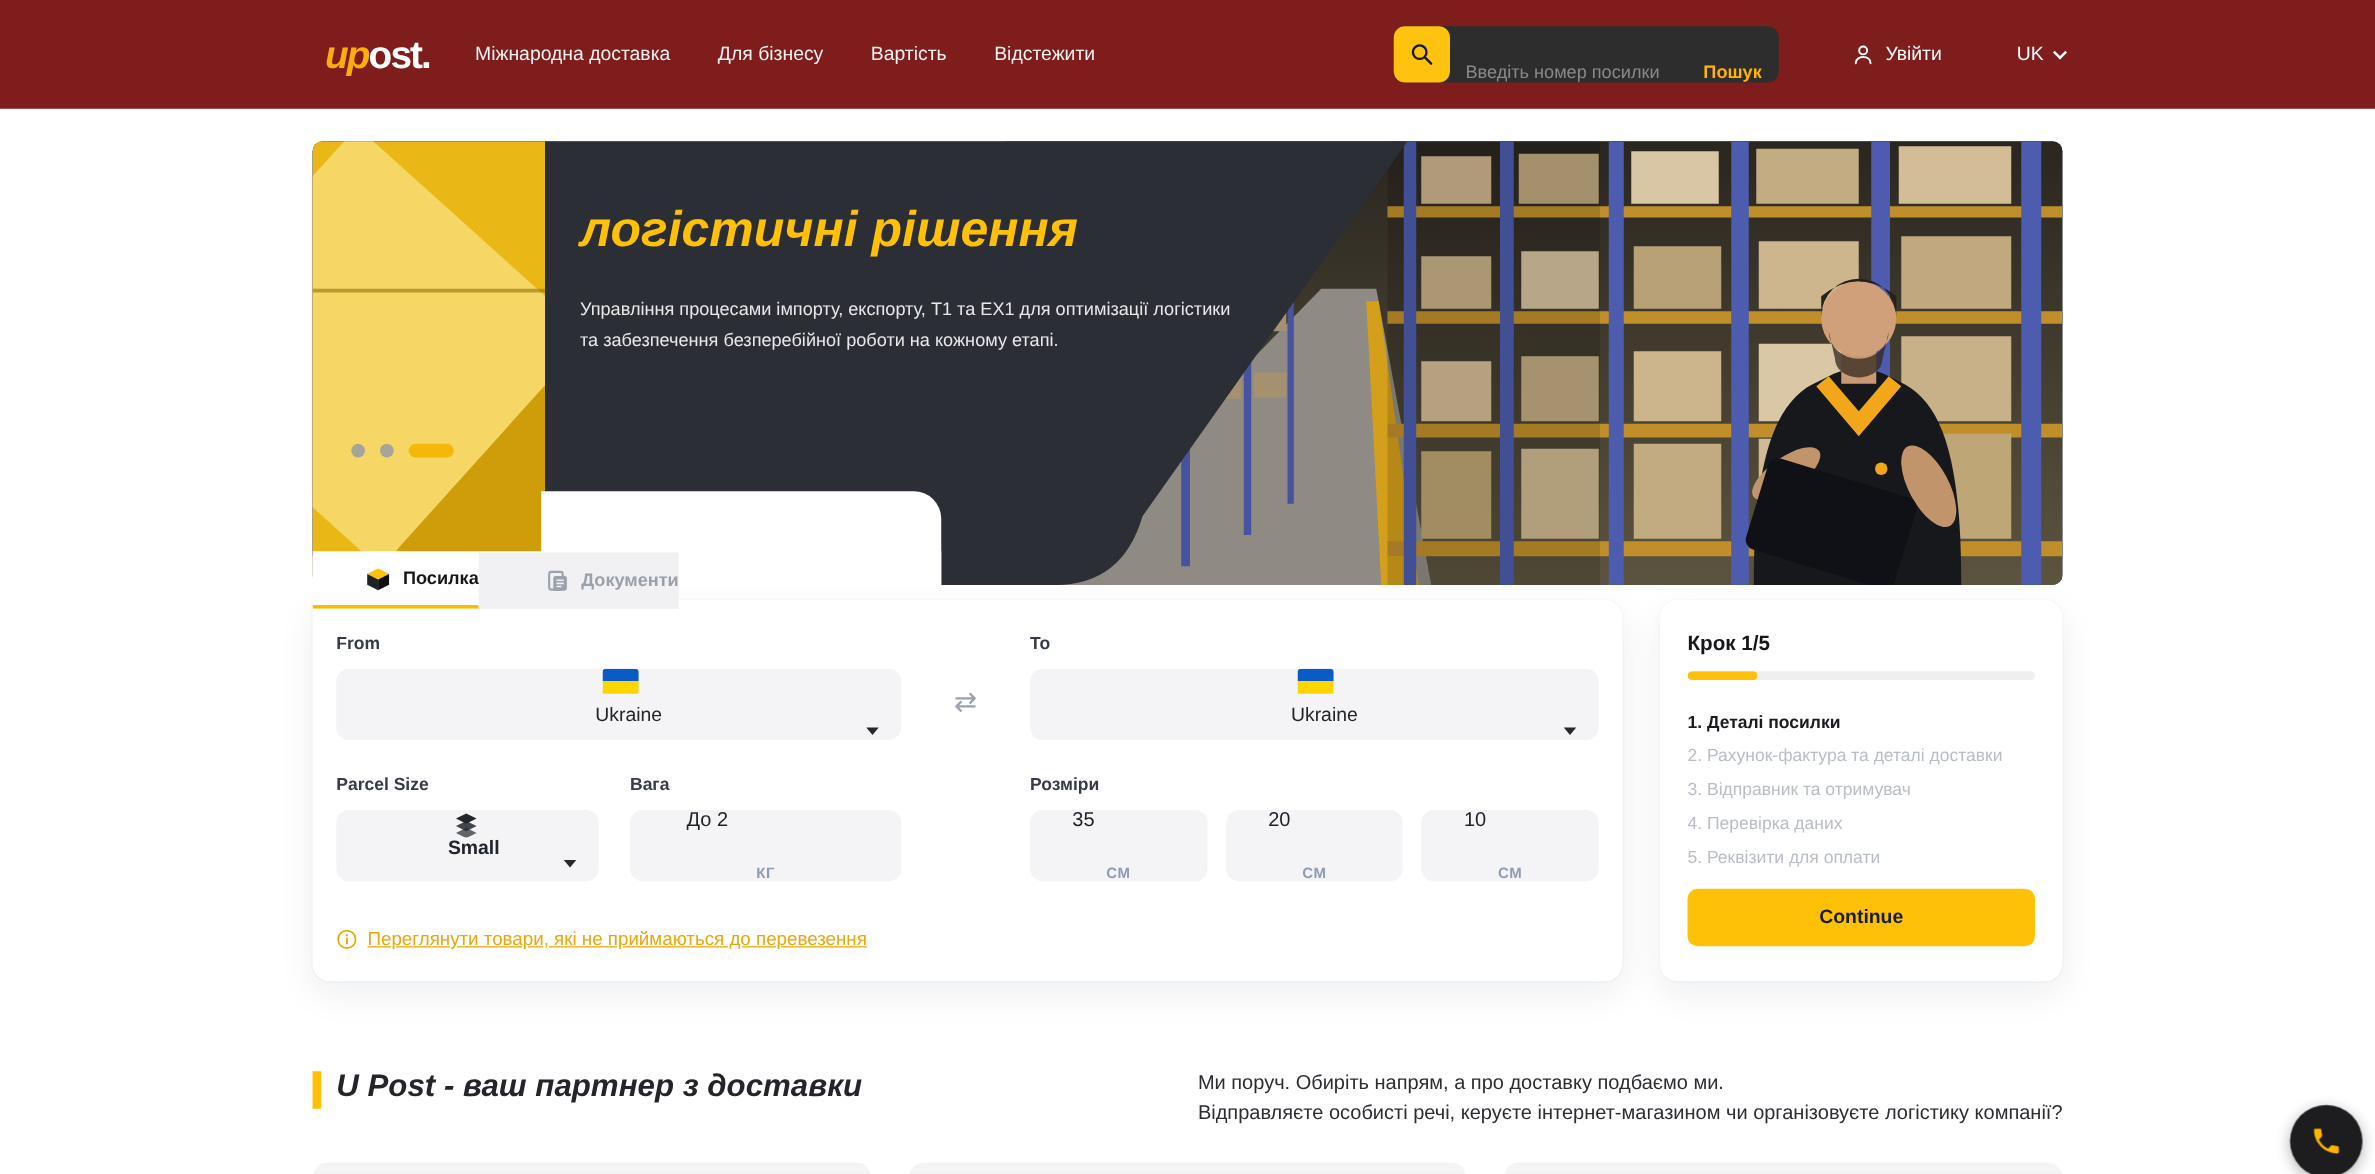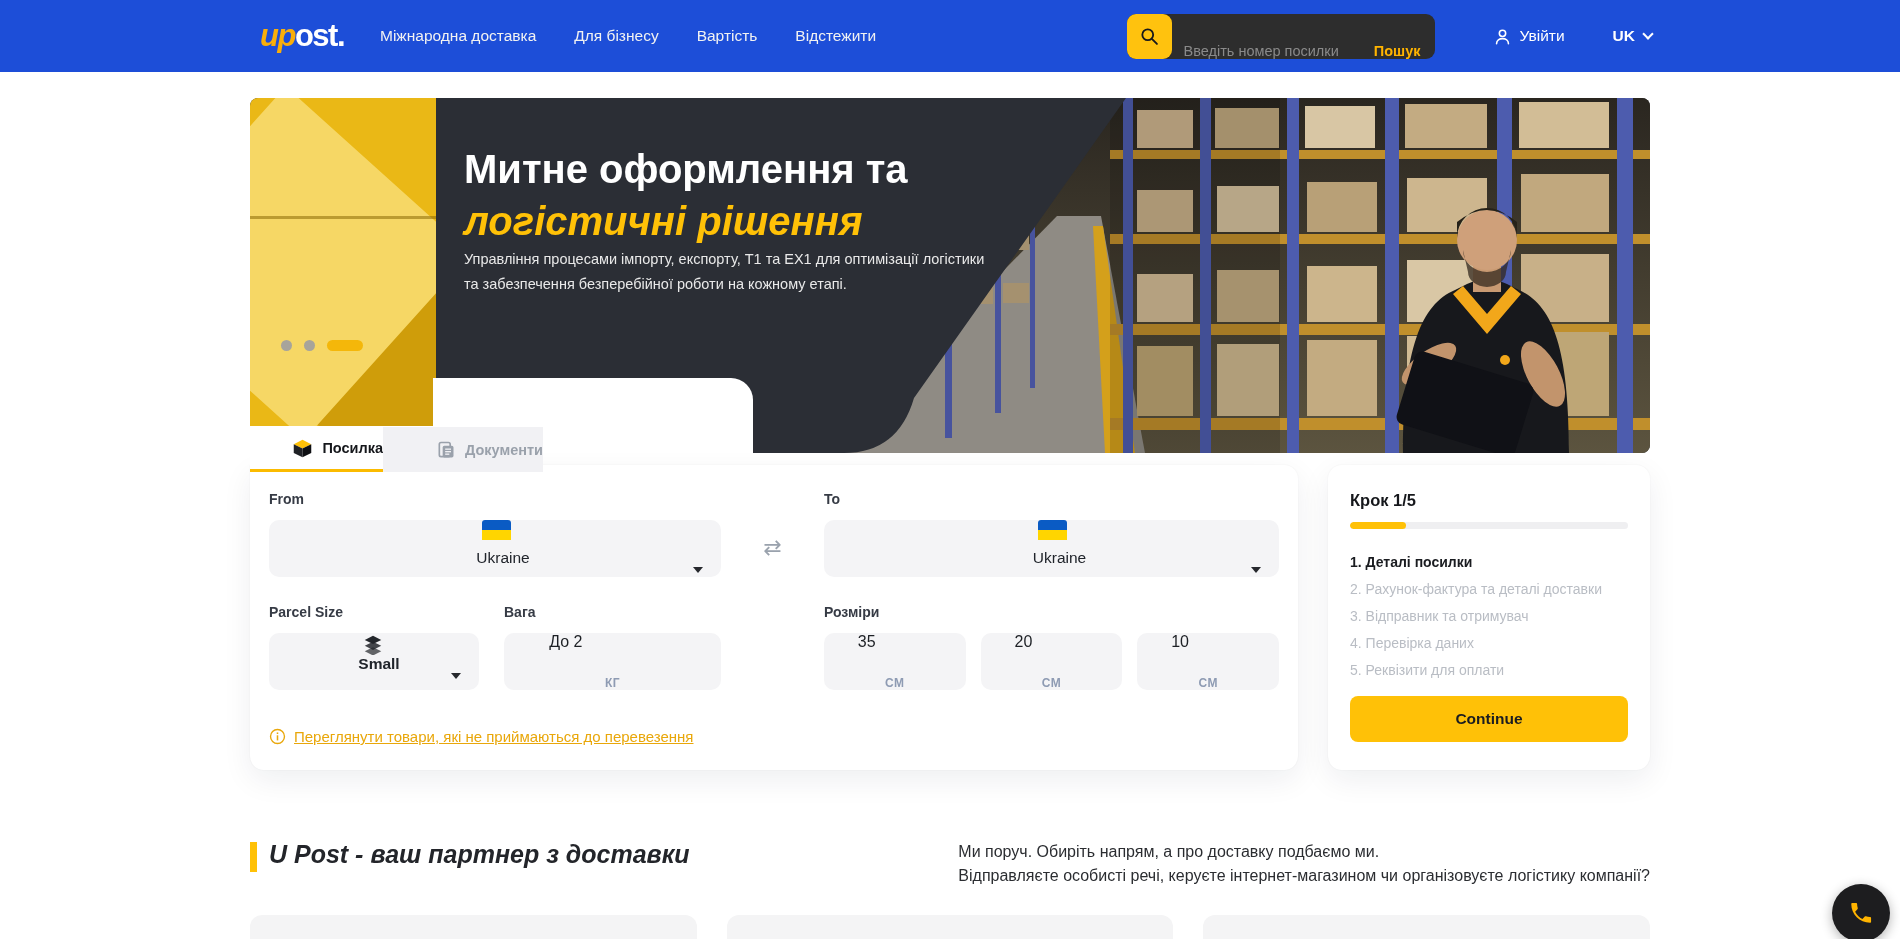--- a/index.html
+++ b/index.html
@@ -7,21 +7,21 @@
   body {
     background:#ffffff;
     font-family:"Liberation Sans", sans-serif;
     overflow:hidden;
     position:relative;
   }
   .container { width:1400px; margin:0 auto; }
 
   
   .header {
-    height:72px; background:#1d4ed8;
+    height:87px; background:#7f1d1d;
     display:flex; align-items:center;
     padding:0 248px 0 260px;
   }
   .logo { font-size:31px; font-weight:800; letter-spacing:-1.5px; cursor:pointer; }
   .logo .lp { color:#F9AE0B; font-style:italic; }
   .logo .ls { color:#ffffff; }
   .main-nav { display:flex; gap:38px; margin-left:36px; }
   .nav-item { color:#f2f2f2; font-size:15.5px; cursor:pointer; white-space:nowrap; }
   .search-bar {
     margin-left:auto; width:308px; height:45px;
@@ -34,21 +34,21 @@
     display:flex; align-items:center; justify-content:center; cursor:pointer;
   }
   .search-bar input {
     flex:1; min-width:0; background:transparent; border:none; outline:none;
     color:#dddddd; font-size:14.5px; padding:0 10px 0 12px;
     font-family:"Liberation Sans", sans-serif;
   }
   .search-bar input::placeholder { color:#8a8a8a; }
   .search-submit { color:#FFB400; font-size:14.5px; font-weight:700; padding:0 14px 0 2px; cursor:pointer; white-space:nowrap; }
   .login { display:flex; align-items:center; gap:8px; color:#ffffff; font-size:15.5px; margin-left:58px; cursor:pointer; white-space:nowrap; }
-  .lang { display:flex; align-items:center; gap:9px; color:#ffffff; font-size:15.5px; margin-left:48px; cursor:pointer;font-weight:bold; }
+  .lang { display:flex; align-items:center; gap:9px; color:#ffffff; font-size:15.5px; margin-left:60px; cursor:pointer; }
   .chev { width:8px; height:8px; border-right:2px solid #fff; border-bottom:2px solid #fff; transform:rotate(45deg); margin-top:-4px; }
 
   
   .banner-wrap { position:relative; width:1400px; margin:26px auto 0; }
   .banner { position:relative; width:1400px; height:355px; border-radius:8px; overflow:hidden; background:#2b2e35; }
 
   .yellow-left { position:absolute; left:0; top:0; width:186px; height:355px; background:#eab816; overflow:hidden; z-index:1; }
   .env-light { position:absolute; left:-80px; top:40px; width:250px; height:250px; background:#f6d765; transform:rotate(42deg); border-radius:14px; }
   .env-dark  { position:absolute; left:60px; top:170px; width:240px; height:220px; background:#cf9d0a; transform:rotate(42deg); }
   .env-line  { position:absolute; left:-10px; top:118px; width:200px; height:3px; background:#8a6a05; transform:rotate(0deg); opacity:.55; }
@@ -57,21 +57,21 @@
   .hero-photo svg { width:100%; height:100%; display:block; }
 
   .dark-panel {
     position:absolute; left:186px; top:0; width:690px; height:355px;
     background:#2b2e35; z-index:2;
     clip-path:path('M0 0 H690 L478 300 Q462 355 408 355 H0 Z');
     padding:45px 0 0 28px; color:#fff;
   }
   .hero-title { font-size:40px; font-weight:700; line-height:52px; color:#ffffff; white-space:nowrap; }
   .hero-title-accent { font-size:40px; font-weight:700; font-style:italic; line-height:52px; color:#FFC107; white-space:nowrap; }
-  .hero-desc { font-size:14.5px; line-height:25px; color:#e9e9e9; }
+  .hero-desc { margin-top:26px; font-size:14.5px; line-height:25px; color:#e9e9e9; }
   .hero-desc div { white-space:nowrap; }
 
   .carousel-dots { position:absolute; left:31px; top:242px; display:flex; align-items:center; gap:12px; z-index:3; }
   .dot { width:11px; height:11px; border-radius:50%; background:#a7a49b; cursor:pointer; }
   .dot-active { width:36px; height:11px; border-radius:6px; background:#f4b70a; cursor:pointer; }
 
   .notch-high { position:absolute; left:183px; bottom:0; width:320px; height:75px; background:#ffffff; border-top-right-radius:22px; z-index:3; }
   .notch-low  { position:absolute; left:0; bottom:0; width:503px; height:27px; background:#ffffff; z-index:3; }
 
   
@@ -277,21 +277,20 @@
           <path d="M658,188 L682,216 L706,188 L716,196 L682,236 L648,196 Z" fill="#f2a71a"></path>
           <ellipse cx="738" cy="276" rx="16" ry="36" fill="#c2946c" transform="rotate(-28 738 276)"></ellipse>
           <ellipse cx="624" cy="266" rx="13" ry="32" fill="#c2946c" transform="rotate(55 624 266)"></ellipse>
           <rect x="598" y="268" width="124" height="76" rx="8" transform="rotate(17 660 306)" fill="#101116"></rect>
           <circle cx="700" cy="262" r="5" fill="#f2a71a"></circle>
         </g>
       </svg>
     </div>
 
     <div class="dark-panel">
-      <div class="hero-title">Митне оформлення та</div>
       <div class="hero-title-accent">логістичні рішення</div>
       <div class="hero-desc">
         <div>Управління процесами імпорту, експорту, T1 та EX1 для оптимізації логістики</div>
         <div>та забезпечення безперебійної роботи на кожному етапі.</div>
       </div>
     </div>
 
     <div class="carousel-dots">
       <span class="dot"></span>
       <span class="dot"></span>

